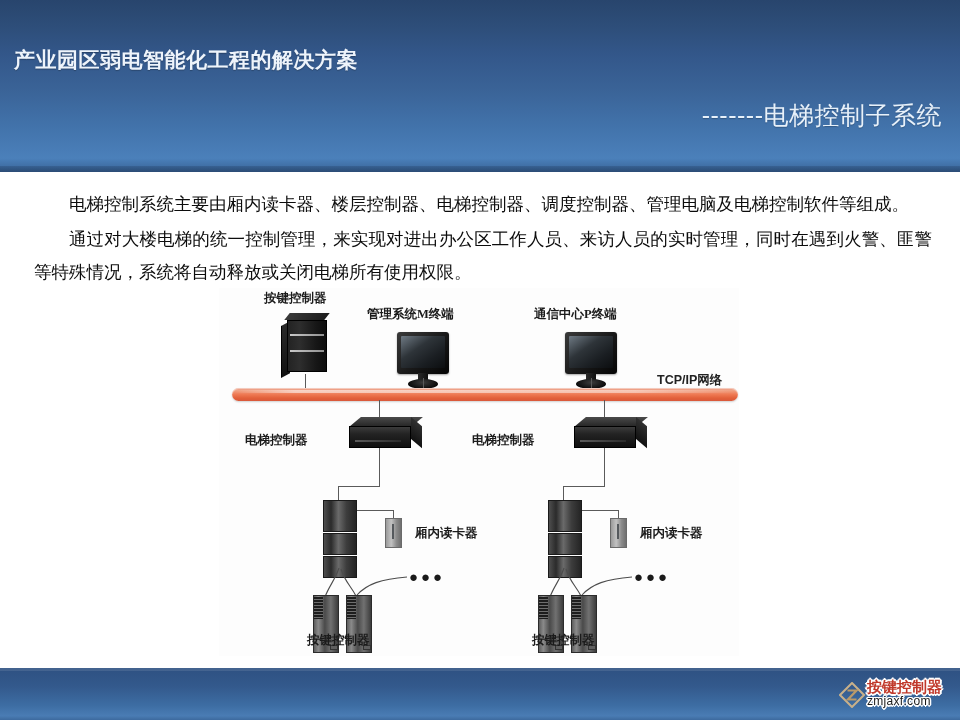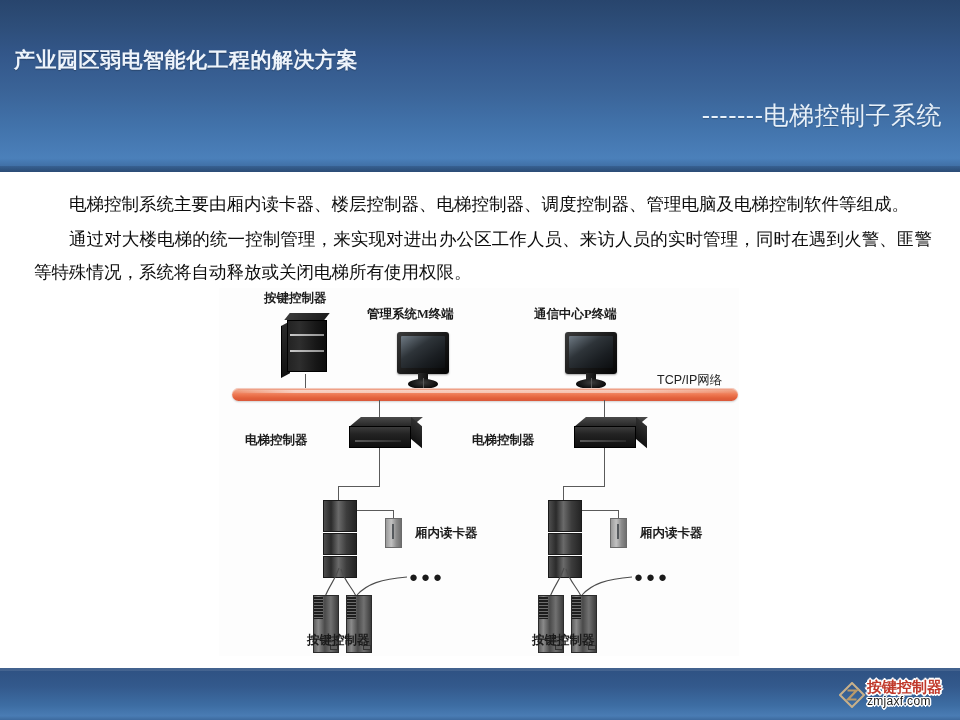--- a/index.html
+++ b/index.html
@@ -88,21 +88,21 @@
   .dlabel {
     position: absolute;
     font-size: 12.5px;
     color: #1b1b1b;
     white-space: nowrap;
     font-family: "Liberation Serif", "DejaVu Serif", serif;
     font-weight: 700;
   }
   .dlabel.sans {
     font-family: "Liberation Sans", "DejaVu Sans", sans-serif;
-    font-weight: 400;
+    font-weight: 700;
     color: #222;
   }
 
   
   .bus {
     position: absolute;
     left: 13px;
     top: 100px;
     width: 506px;
     height: 13px;

